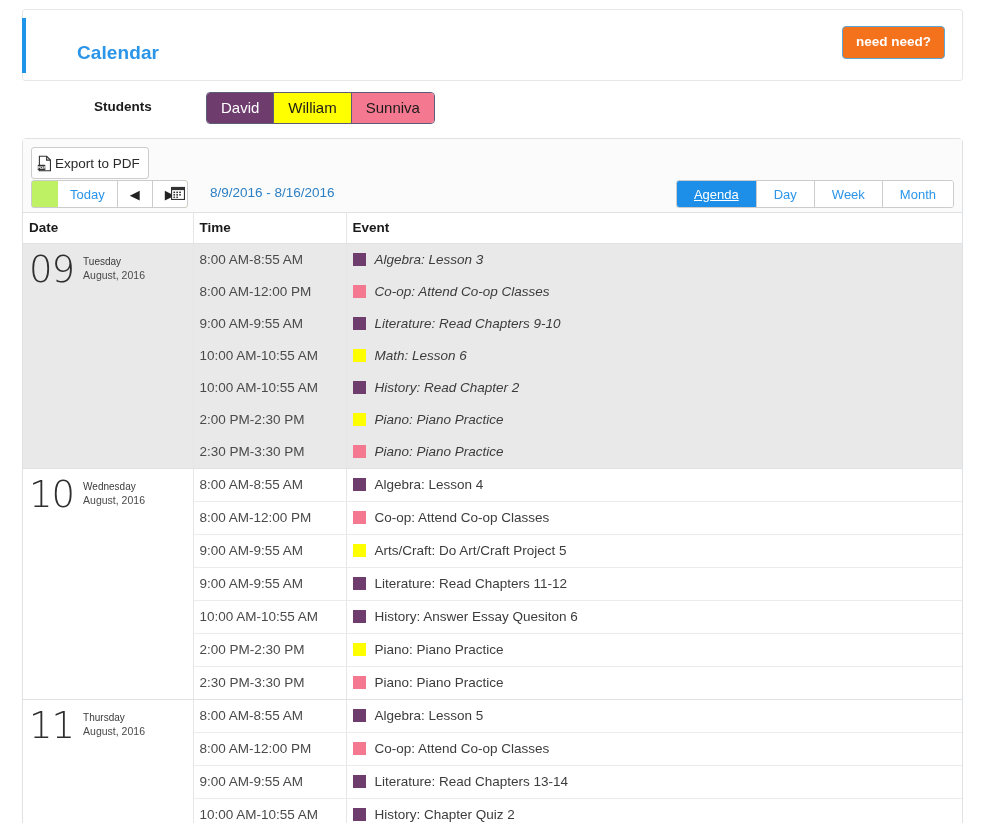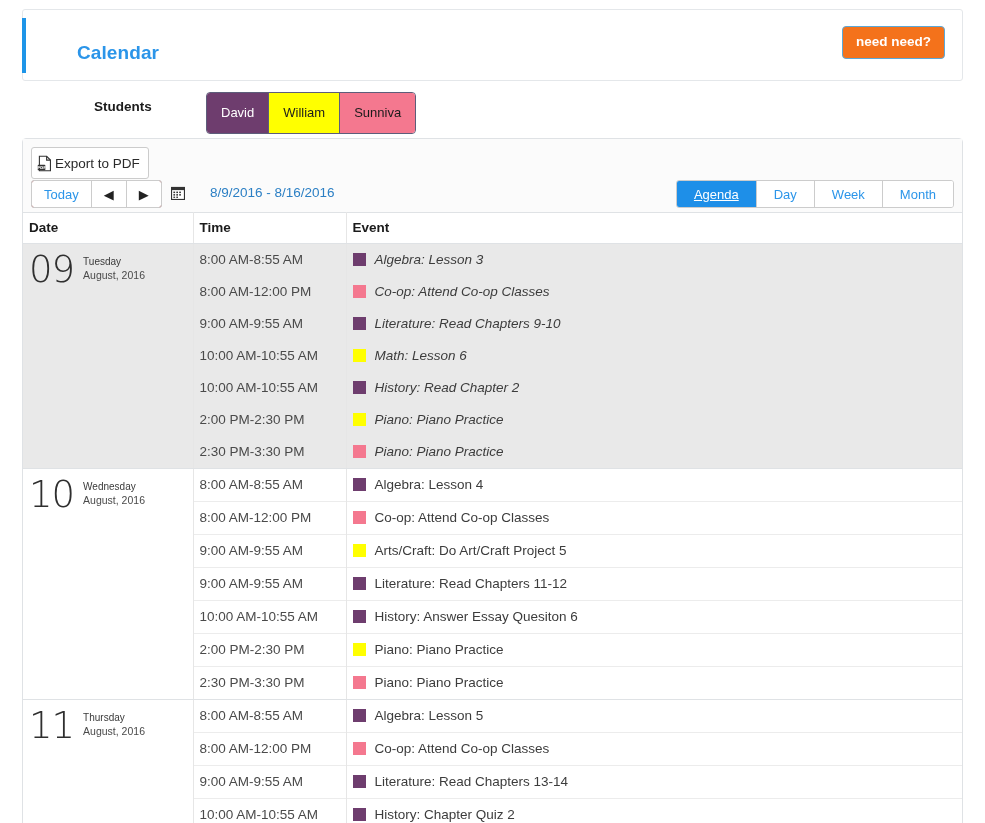--- a/index.html
+++ b/index.html
@@ -47,24 +47,24 @@
   .students-label {
     position: absolute; left: 72px; top: 7px;
     font-size: 13.5px; font-weight: bold; color: #1b1b1b;
   }
   .student-group {
     position: absolute; left: 184px; top: 0px;
     display: flex; border-radius: 4px; overflow: hidden;
     border: 1px solid #5d5d7a;
   }
   .student-chip {
-    padding: 6px 14px 7px; font-size: 13px; line-height: 1;
+    padding: 6px 14px 7px; font-size: 15px; line-height: 1;
     cursor: pointer; border-right: 1px solid #5d5d7a;
     display: flex; align-items: center; justify-content: center;
-    height: 40px;
+    height: 30px;
   }
   .student-chip:last-child { border-right: none; }
 
   
   .panel {
     position: absolute; left: 22px; top: 138px; width: 941px; height: 700px;
     background: #fff; border: 1px solid #dfe2e5; border-radius: 4px;
   }
   .toolbar { position: relative; height: 73px; background: #fbfbfb; }
 
@@ -73,21 +73,21 @@
     background: #fff; border: 1px solid #ccc; border-radius: 3px;
     height: 32px; padding: 0 8px 0 4px;
     display: flex; align-items: center; gap: 2px;
     font-size: 13.5px; color: #2b2b2b; cursor: pointer;
   }
   .pdf-icon { width: 17px; height: 17px; display:block; }
 
   .btn-group {
     position: absolute; left: 8px; top: 41px;
     display: flex; border-radius: 3px; overflow: hidden;
-    border: 1px solid #ccc; background: #7f1d1d;
+    border: 1px solid #ccc; background: #bef264; padding-left: 26px;
   }
   .btn-group > button {
     background: #fff; border: none; border-right: 1px solid #ccc;
     height: 26px; min-width: 34px; padding: 0 12px;
     font-size: 13px; color: #2b95e9; cursor: pointer;
     font-family: "Liberation Sans", sans-serif;
     display:flex; align-items:center; justify-content:center;
   }
   .btn-group > button:last-child { border-right: none; }
   .nav-arrow { color: #222 !important; font-size: 10px; }

